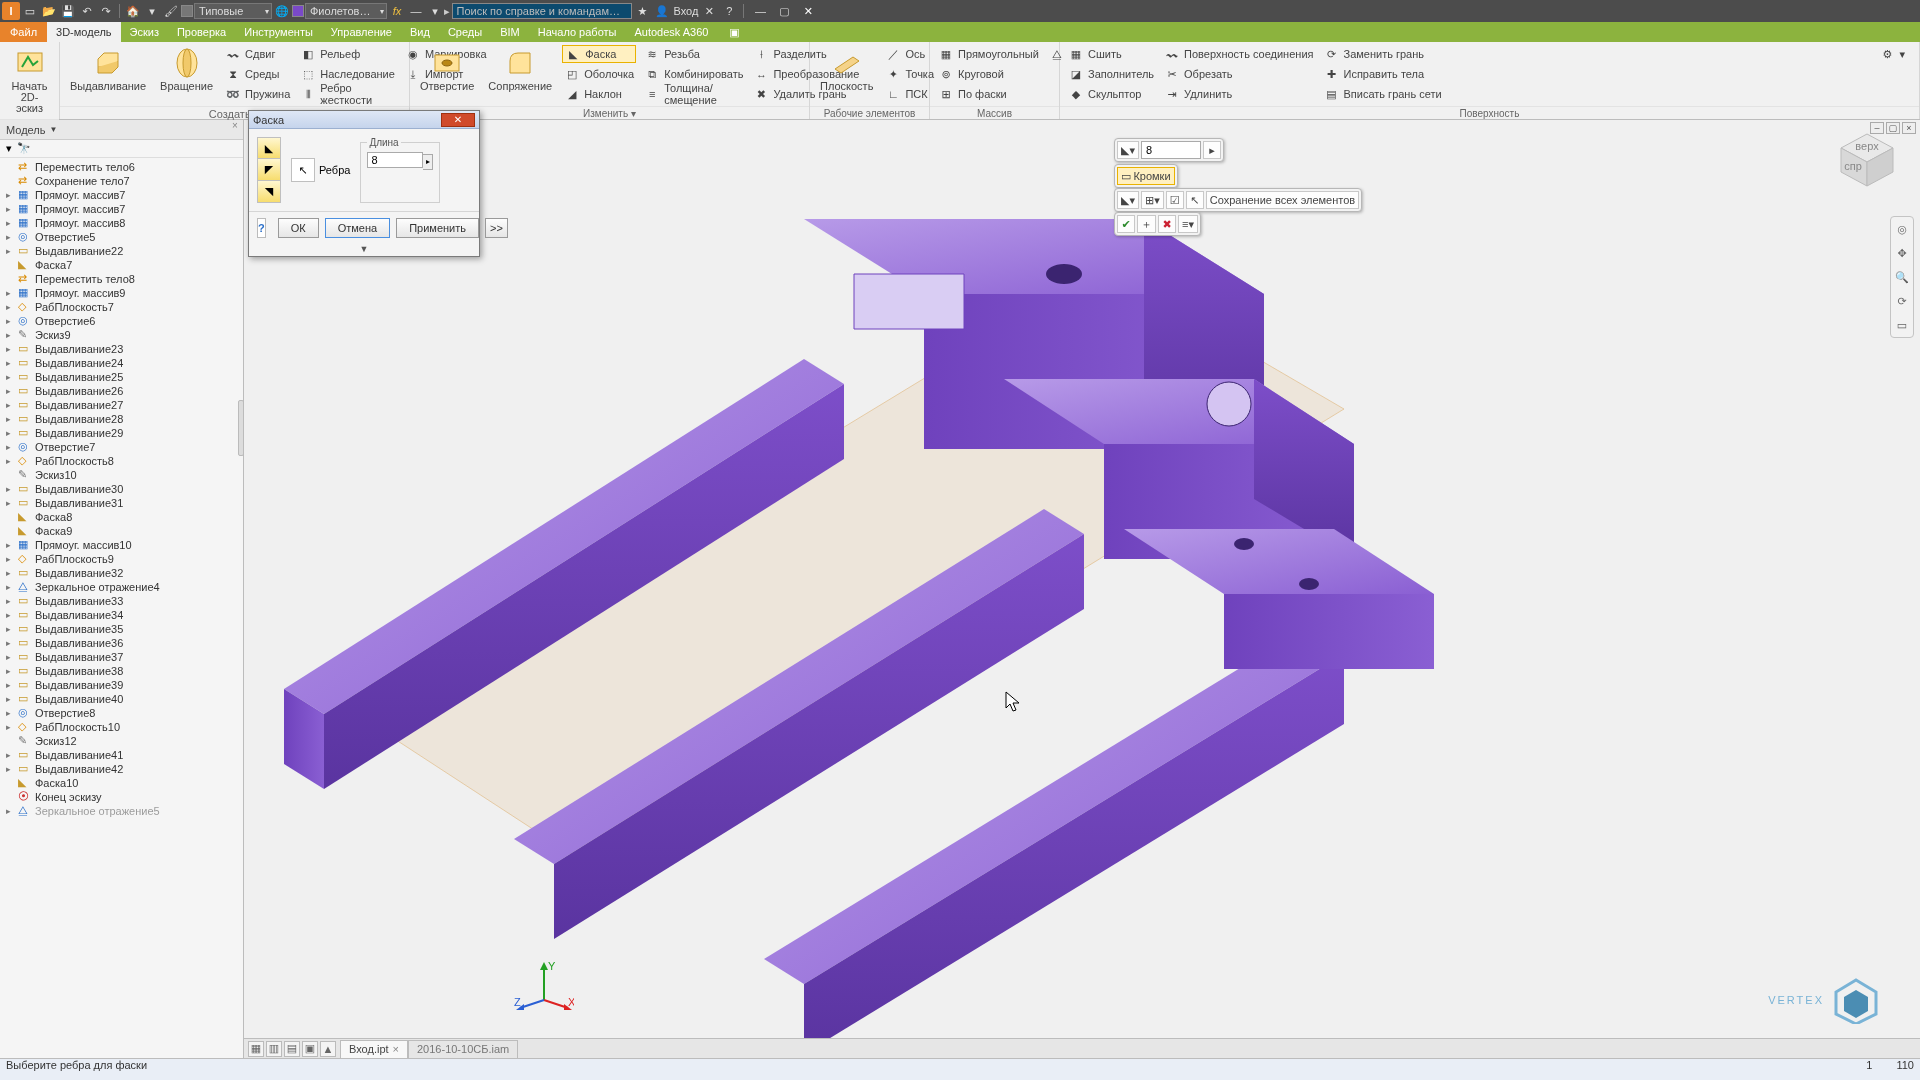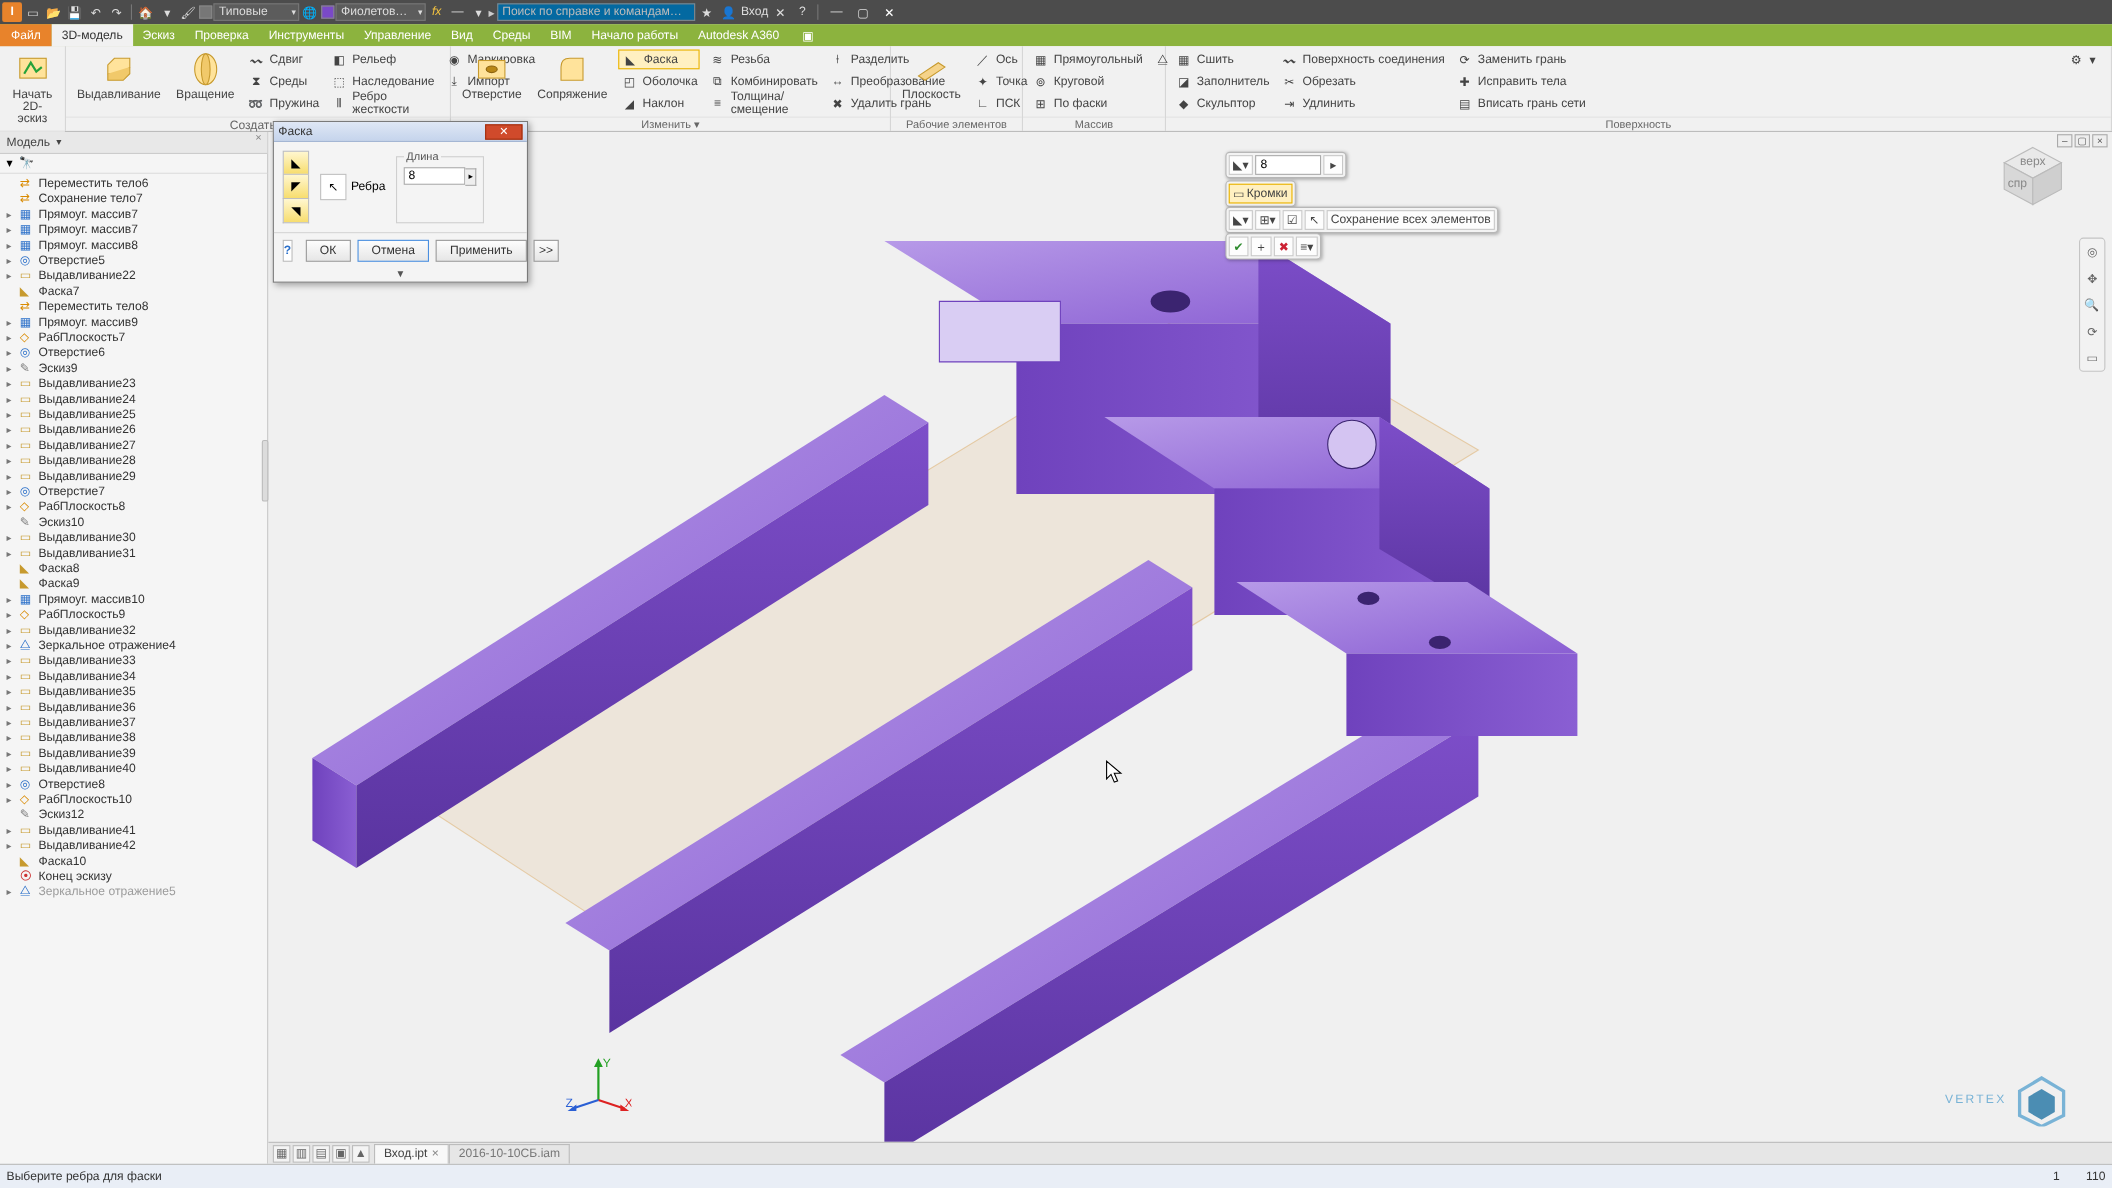--- a/index.html
+++ b/index.html
@@ -8,21 +8,21 @@
 .titlebar{height:22px;background:#4c4c4c;color:#ddd;display:flex;align-items:center}
 .tb-left{display:flex;align-items:center;gap:1px;padding-left:2px}
 .tb-btn{width:18px;height:18px;display:flex;align-items:center;justify-content:center;color:#ddd}
 .app-icon{width:18px;height:18px;background:#e8832b;color:#fff;font-weight:700;display:flex;align-items:center;justify-content:center;border-radius:2px}
 .qat-sep{width:1px;height:14px;background:#777;margin:0 3px}
 .qat-combo{height:16px;background:#5c5c5c;border:1px solid #777;color:#ddd;padding:0 14px 0 4px;position:relative;display:flex;align-items:center}
 .qat-combo::after{content:"▾";position:absolute;right:2px;font-size:8px}
 .swatch{width:12px;height:12px;border:1px solid #888}
 .tb-center{flex:1;text-align:center;color:#ccc}
 .tb-right{display:flex;align-items:center;gap:2px;padding-right:2px}
-.search-box{width:180px;height:16px;background:#0369a1;border:1px solid #888;color:#bbb;padding:0 4px;display:flex;align-items:center}
+.search-box{width:180px;height:16px;background:#0c4a6e;border:1px solid #888;color:#bbb;padding:0 4px;display:flex;align-items:center}
 .win-btn{width:22px;height:18px;display:flex;align-items:center;justify-content:center;color:#ddd}
 .win-close{color:#fff}
 
 .tab-row{height:20px;background:#8cb33e;display:flex;align-items:stretch}
 .file-tab{background:#e8832b;color:#fff;padding:0 10px;display:flex;align-items:center;font-weight:400}
 .rtab{padding:0 9px;display:flex;align-items:center;color:#fff;cursor:default}
 .rtab.active{background:#f1f1f1;color:#333}
 .tab-end{margin-left:6px;width:22px;display:flex;align-items:center;justify-content:center;color:#fff}
 
 .ribbon{height:78px;background:#f1f1f1;border-bottom:1px solid #bcbcbc;display:flex}
@@ -52,21 +52,21 @@
 .viewport{flex:1;position:relative;background:#f0f0f0;overflow:hidden}
 .viewport svg.scene{position:absolute;inset:0;width:100%;height:100%}
 
 .doctabs{position:absolute;left:244px;right:0;bottom:22px;height:20px;background:#e6e6e6;border-top:1px solid #bcbcbc;display:flex;align-items:center;padding-left:4px;gap:0}
 .doctab{height:18px;padding:0 8px;display:flex;align-items:center;gap:4px;border:1px solid #bcbcbc;background:#f8f8f8;color:#444;border-bottom:none}
 .doctab .x{color:#888}
 .doctab.inactive{background:#e6e6e6;color:#777}
 .doctools{display:flex;align-items:center;gap:2px;margin-right:4px}
 .doctools span{width:16px;height:16px;border:1px solid #bbb;display:flex;align-items:center;justify-content:center;color:#666;background:#f4f4f4}
 
-.status{position:absolute;left:0;right:0;bottom:0;height:22px;background:#e9eef6;border-top:1px solid #bcbcbc;display:flex;align-items:center;padding:0 6px;color:#333}
+.status{position:absolute;left:0;right:0;bottom:0;height:22px;background:#e9eef6;border-top:1px solid #bcbcbc;display:flex;padding:0 6px;color:#333}
 .status .r{margin-left:auto;display:flex;gap:24px}
 
 .dialog{position:absolute;left:248px;top:110px;width:232px;background:#f4f4f4;border:1px solid #7a7a7a;box-shadow:2px 2px 6px rgba(0,0,0,.35)}
 .dlg-title{height:18px;background:linear-gradient(#dfe7f5,#c5d4ec);display:flex;align-items:center;padding:0 4px;color:#333;border-bottom:1px solid #9cb0d0}
 .dlg-close{margin-left:auto;width:34px;height:14px;background:#d04a2b;color:#fff;display:flex;align-items:center;justify-content:center;border:1px solid #a03010;font-size:10px}
 .dlg-body{padding:8px;display:flex;gap:10px}
 .mode-col{display:flex;flex-direction:column;gap:0}
 .mode-btn{width:24px;height:22px;border:1px solid #bfbfbf;background:linear-gradient(#fff7d0,#f7dd6e);display:flex;align-items:center;justify-content:center}
 .mode-btn+.mode-btn{border-top:none}
 .sel-btn{width:24px;height:24px;border:1px solid #bfbfbf;background:#fff;display:flex;align-items:center;justify-content:center;margin-right:4px}
@@ -81,21 +81,21 @@
 .dbtn.exp{padding:0 4px}
 .dlg-arrow{text-align:center;font-size:9px;color:#555;padding-bottom:2px}
 
 .mini{position:absolute;display:flex;align-items:center;gap:2px;background:#f3f3f3;border:1px solid #b7b7b7;border-radius:4px;padding:2px;box-shadow:1px 1px 3px rgba(0,0,0,.25)}
 .mini .mbtn{height:18px;min-width:18px;padding:0 3px;border:1px solid #c8c8c8;background:#fdfdfd;display:flex;align-items:center;justify-content:center;color:#444;gap:2px}
 .mini .mtxt{height:18px;border:1px solid #aaa;background:#fff;padding:0 4px;display:flex;align-items:center;min-width:60px}
 .mini .hl{background:#fff0c1;border-color:#e9b200}
 .mini .ok{color:#2c8a2c}
 .mini .cx{color:#c23}
 
-.cube{position:absolute;right:42px;top:10px;width:60px;height:60px}
+.cube{position:absolute;right:23px;top:10px;width:60px;height:60px}
 .navbar{position:absolute;right:6px;top:96px;width:24px;background:#f2f2f2;border:1px solid #c4c4c4;border-radius:4px;padding:3px 0;display:flex;flex-direction:column;align-items:center;gap:6px}
 .navbar span{width:18px;height:18px;display:flex;align-items:center;justify-content:center;color:#666}
 
 .vp-winbtns{position:absolute;right:4px;top:2px;display:flex;gap:2px}
 .vp-winbtns span{width:14px;height:12px;border:1px solid #aaa;background:#eee;font-size:9px;display:flex;align-items:center;justify-content:center;color:#555}
 
 .vertex{position:absolute;right:40px;bottom:34px;display:flex;align-items:center;gap:8px;color:#79b3d6;font-size:28px;letter-spacing:2px;font-weight:300}
 .vertex svg{width:48px;height:48px}
 
 .triad{position:absolute;left:270px;bottom:48px}

